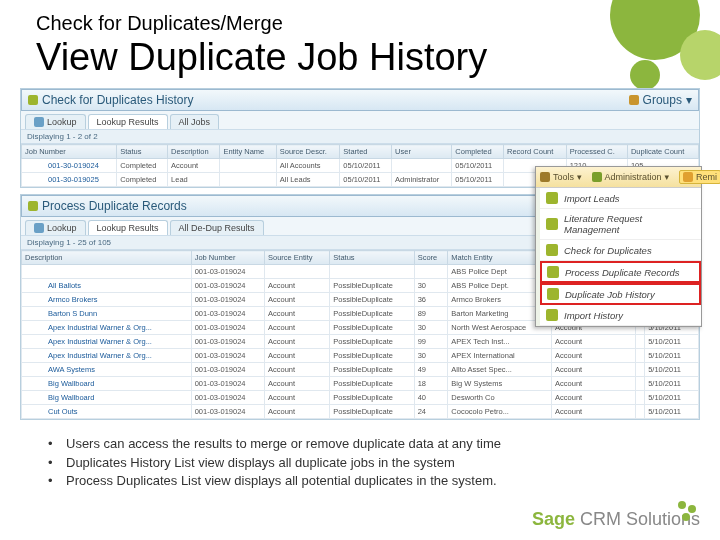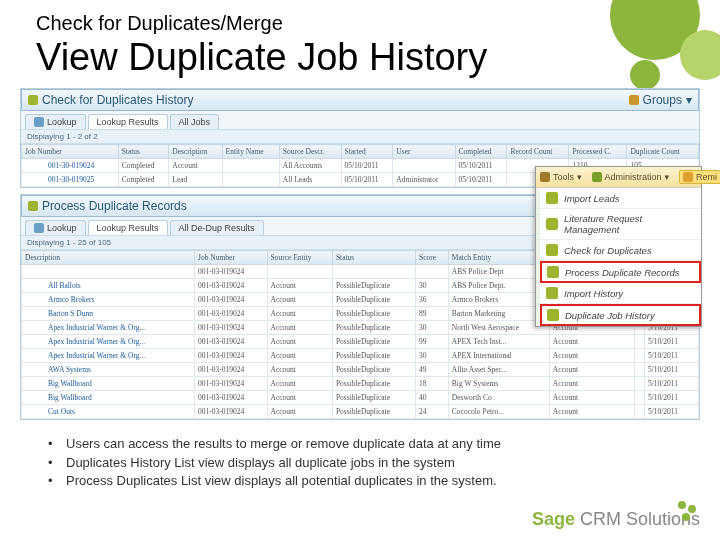--- a/index.html
+++ b/index.html
@@ -23,21 +23,21 @@
   .logo .sw .b{width:8px;height:8px;top:4px;left:10px;}
   .logo .sw .c{width:8px;height:8px;top:12px;left:4px;}
 
   .screenshot{position:absolute; top:88px; left:20px; width:680px; height:330px; font-size:8px; color:#444;}
   .titlebar{background:linear-gradient(#f2f8fb,#d7e7f3); border:1px solid #9cb9d0; padding:3px 6px; font-size:12px; color:#2a5a7a; display:flex; align-items:flex-start; justify-content:space-between;}
   .titlebar .l{display:flex;align-items:center;gap:4px;}
   .tabs{display:flex; gap:0; border-bottom:1px solid #ccddea; background:#f0f6fa; padding:3px 4px 0;}
   .tab{border:1px solid #b8cfde; border-bottom:none; padding:2px 8px; margin-right:2px; background:#e6f0f6; border-radius:3px 3px 0 0; font-size:9px; display:flex; align-items:center; gap:3px;}
   .tab.active{background:#fff;}
   .paging{background:#e8f1f7; border-bottom:1px solid #ccddea; padding:2px 6px; font-size:8px; color:#4a6a82;}
-  .grid{width:100%; border-collapse:collapse;font-family:Liberation Serif, serif;}
+  .grid{width:100%; border-collapse:collapse;}
   .grid th{background:linear-gradient(#f1f6fa,#dce9f2); border:1px solid #c8d8e4; font-weight:normal; font-size:7.5px; padding:2px 3px; text-align:left; color:#435b6e;}
   .grid td{border:1px solid #e0e8ef; padding:2px 3px; font-size:7.5px; color:#555; white-space:nowrap; overflow:hidden;}
   .grid a{color:#1a5a9a; text-decoration:none;margin-left:23px;}
   .panel{border:1px solid #b8cfde; margin-bottom:4px; filter:blur(0.3px);}
   .section2{margin-top:6px;}
   .ic{display:inline-block;width:10px;height:10px;background:#9db52e;border-radius:2px;vertical-align:middle;}
 
   .menu{position:absolute; top:78px; right:-2px; width:165px; border:1px solid #999; background:#fff; box-shadow:-2px 2px 4px rgba(0,0,0,0.25); font-size:9.5px;}
   .menu .bar{background:linear-gradient(#fdf2d0,#f5e19f); border-bottom:1px solid #ccc; padding:3px 4px; display:flex; gap:10px; align-items:center; color:#5a5030; font-size:9px;}
   .menu .bar .mi{display:flex;align-items:center;gap:3px;}
@@ -321,27 +321,27 @@
             <span>Literature Request Management</span>
           </div>
       <div class="item">
             <span class="icn"></span>
             <span>Check for Duplicates</span>
           </div>
       <div class="item hl">
             <span class="icn"></span>
             <span>Process Duplicate Records</span>
           </div>
+      <div class="item hl">
+            <span class="icn"></span>
+            <span>Duplicate Job History</span>
+          </div>
       <div class="item">
             <span class="icn"></span>
             <span>Import History</span>
-          </div>
-      <div class="item hl">
-            <span class="icn"></span>
-            <span>Duplicate Job History</span>
           </div>
     </div>
   </div>
 
 </div>
 
 <div class="bullets">
   <div class="row">
         <div class="b">•</div>
         <div>Users can access the results to merge or remove duplicate data at any time</div>

